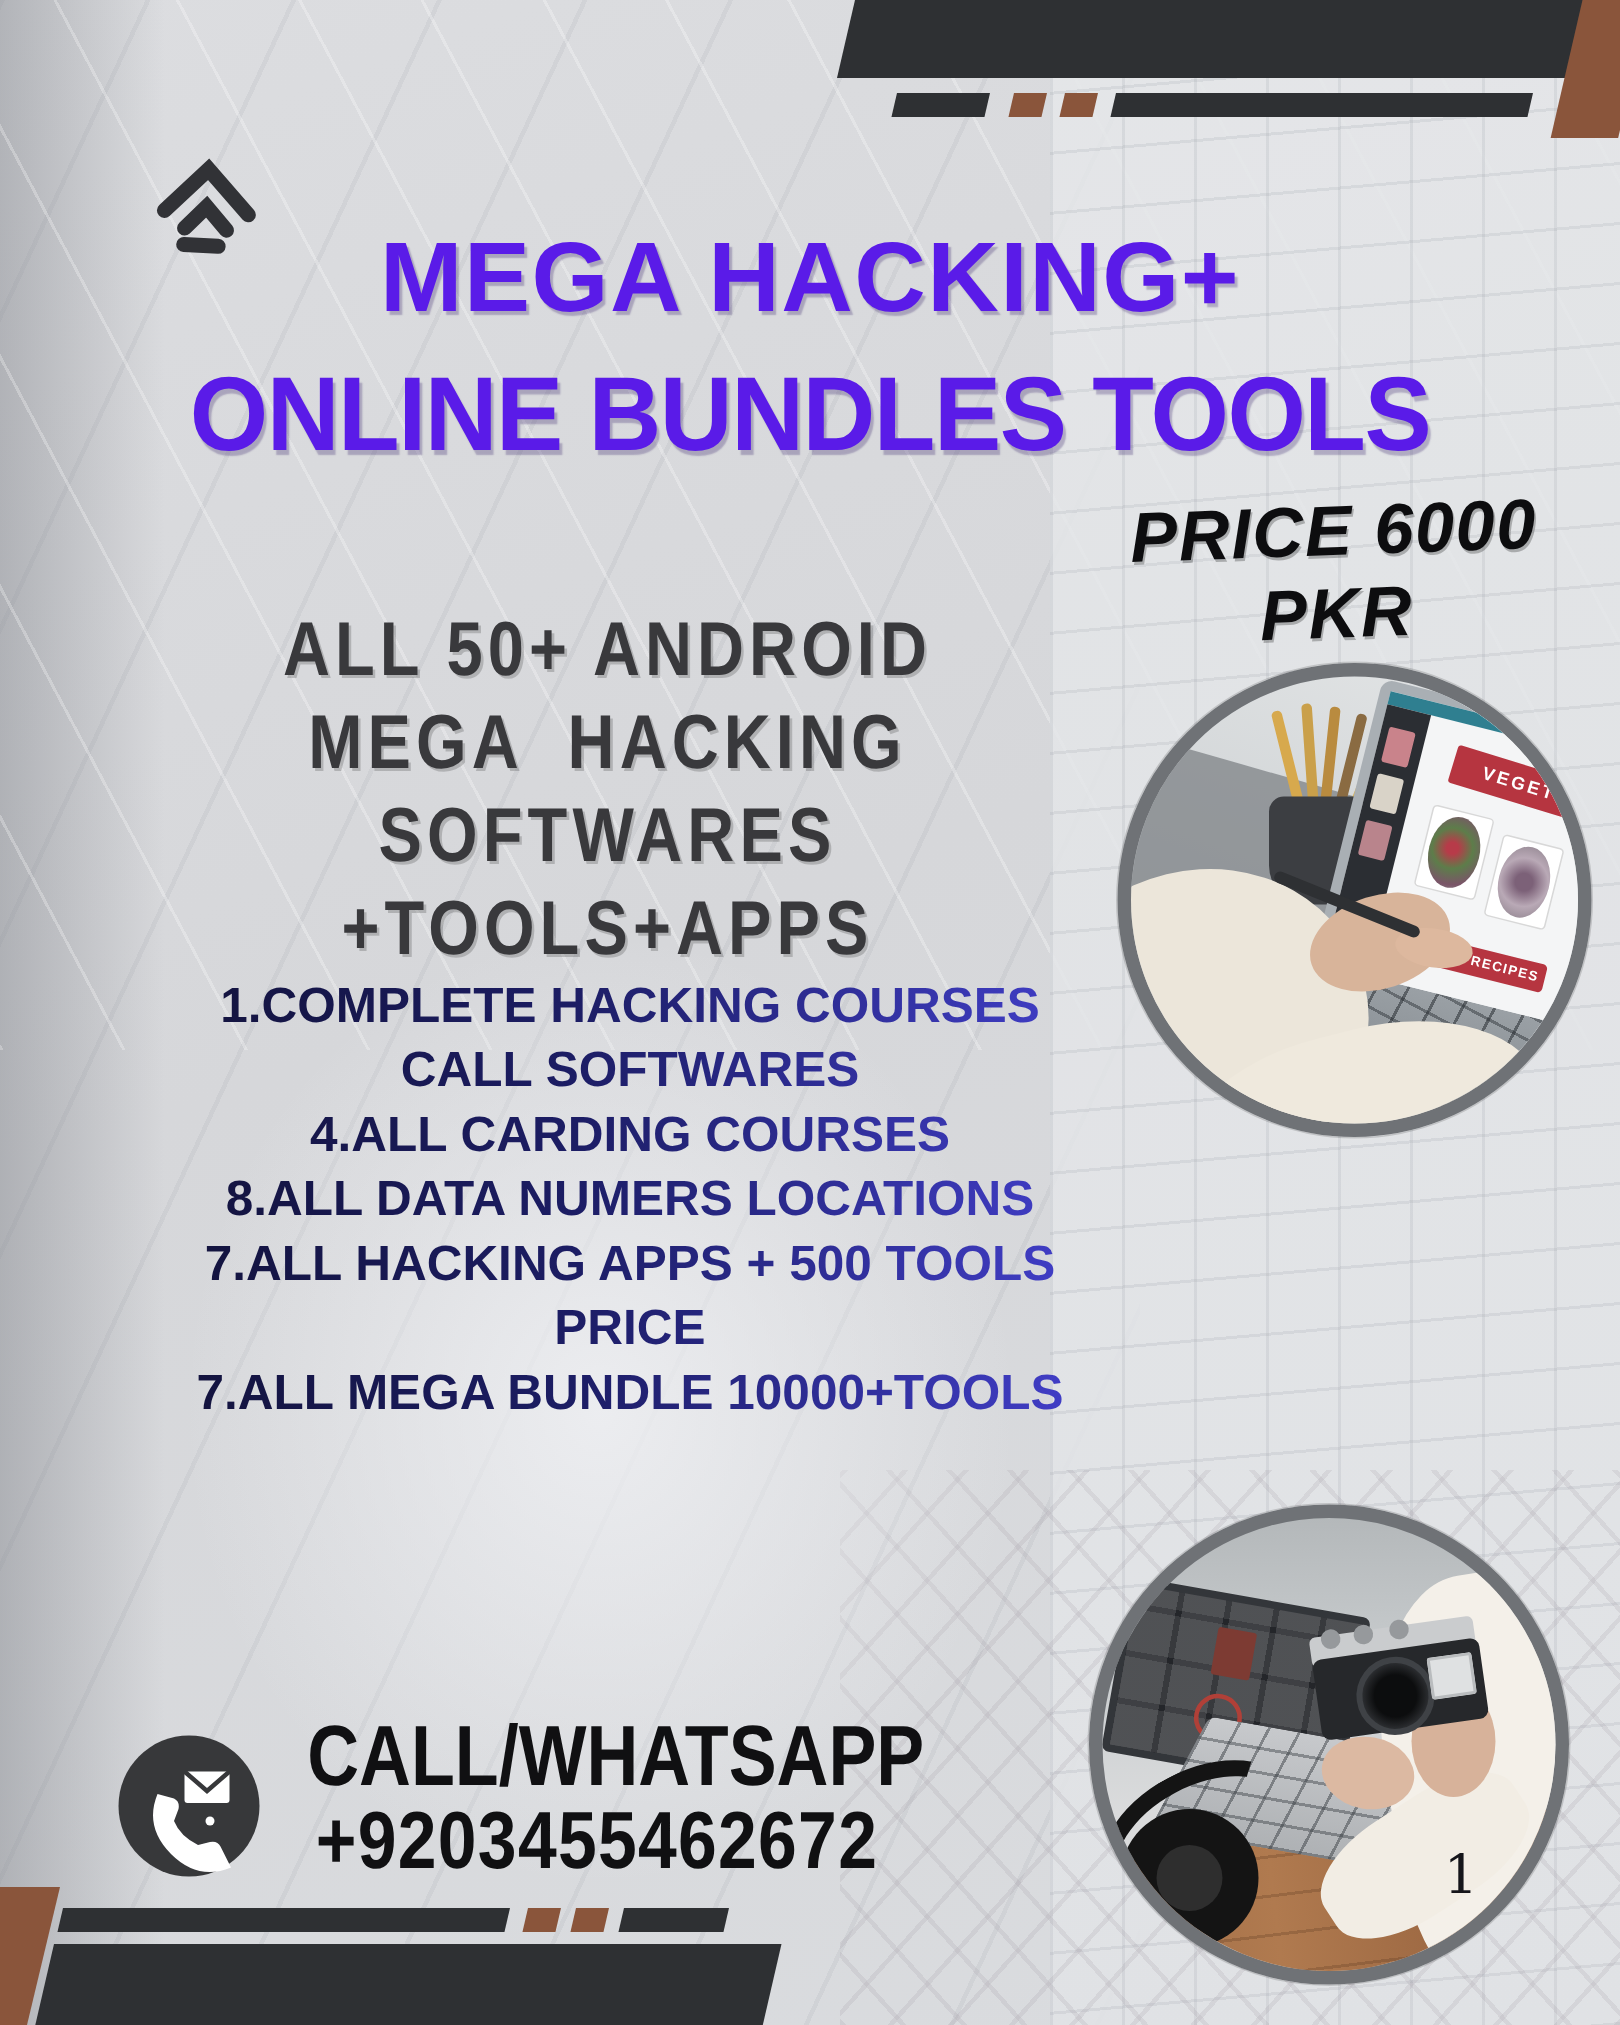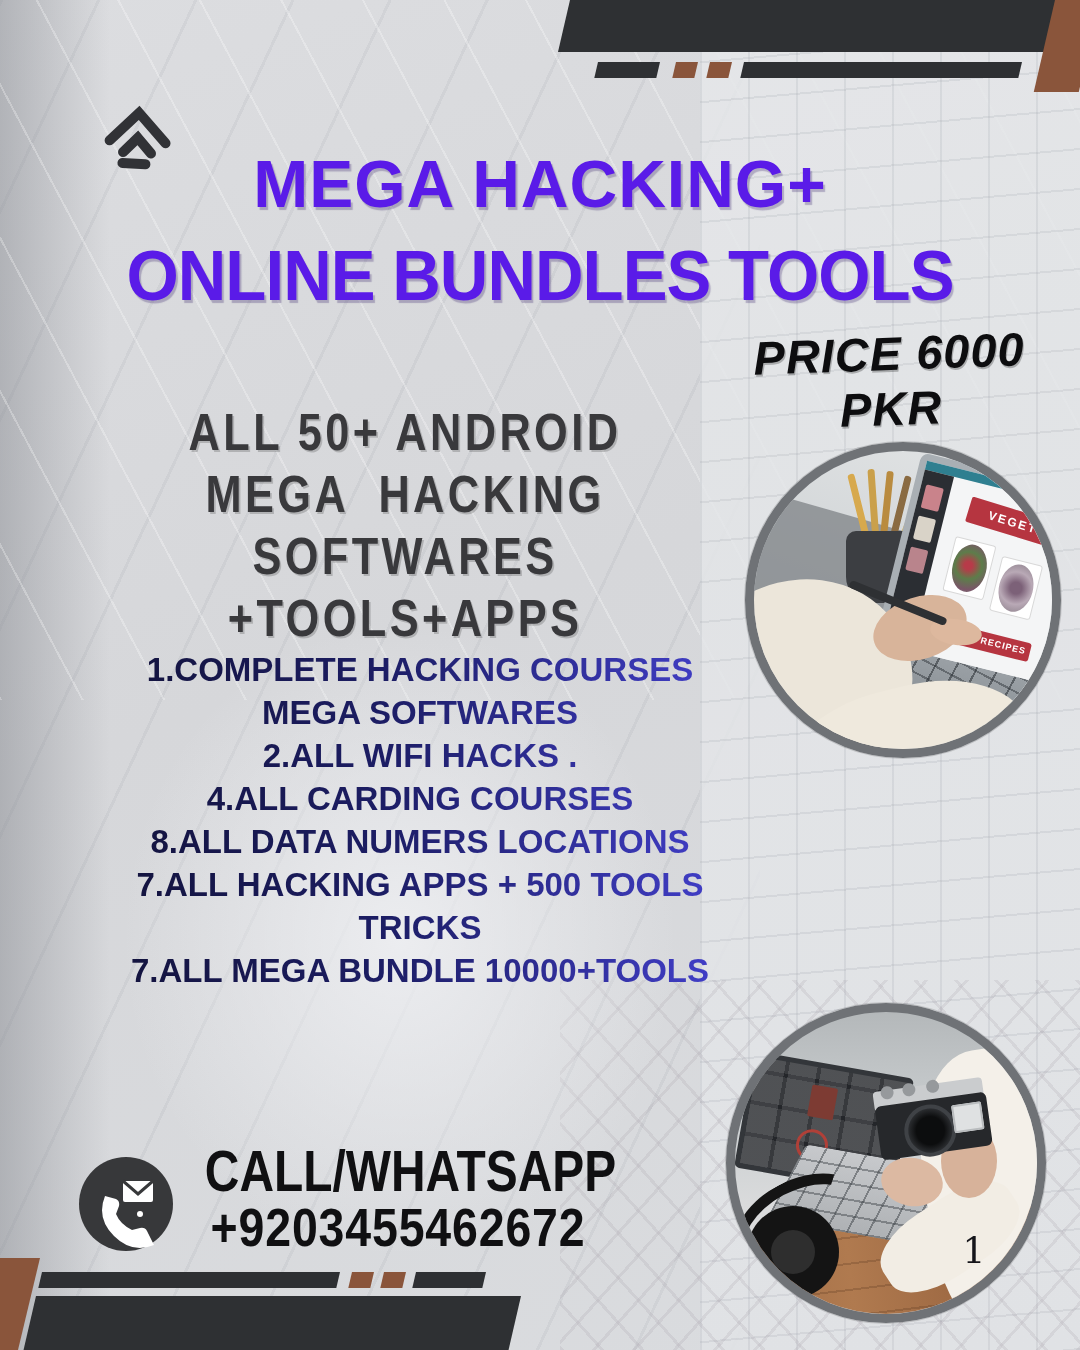--- a/index.html
+++ b/index.html
@@ -178,26 +178,25 @@
 
   <div class="subtitle">
       <div class="sub-line">ALL 50+ ANDROID</div>
       <div class="sub-line">MEGA  HACKING</div>
       <div class="sub-line">SOFTWARES</div>
       <div class="sub-line">+TOOLS+APPS</div>
     </div>
 
   <div class="features">
       <div class="feature-line">1.COMPLETE HACKING COURSES</div>
-      <div class="feature-line">MEGA SOFTWARES</div>
-      <div class="feature-line">2.ALL WIFI HACKS .</div>
+      <div class="feature-line">CALL SOFTWARES</div>
       <div class="feature-line">4.ALL CARDING COURSES</div>
       <div class="feature-line">8.ALL DATA NUMERS LOCATIONS</div>
       <div class="feature-line">7.ALL HACKING APPS + 500 TOOLS</div>
-      <div class="feature-line">TRICKS</div>
+      <div class="feature-line">PRICE</div>
       <div class="feature-line">7.ALL MEGA BUNDLE 10000+TOOLS</div>
     </div>
 
   <div class="photo-circle pc-top">
     <div class="ph tc-desk"></div>
     <div class="ph" style="left:96px;top:18px;width:80px;height:90px;">
       <div class="pencil" style="left:6px;top:4px;background:#d7a94d;transform:rotate(-14deg);"></div>
       <div class="pencil" style="left:20px;top:0;background:#caa04a;transform:rotate(-4deg);"></div>
       <div class="pencil" style="left:33px;top:2px;background:#b98b3f;transform:rotate(6deg);"></div>
       <div class="pencil" style="left:46px;top:6px;background:#8a6b42;transform:rotate(14deg);"></div>

